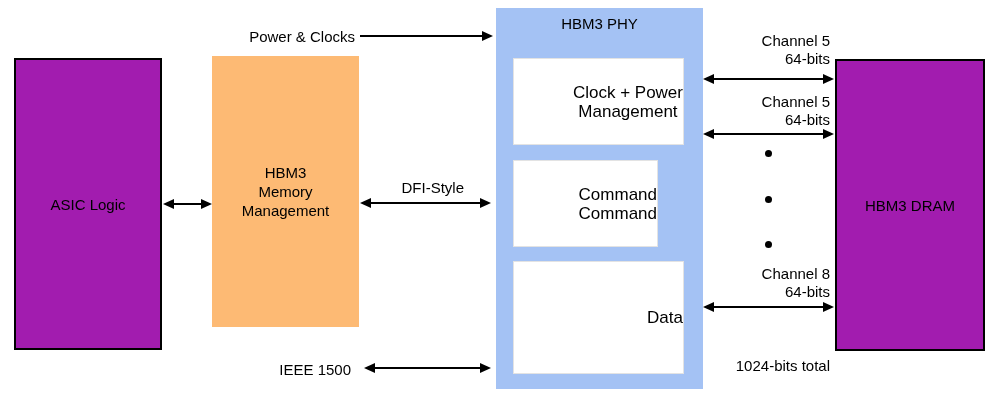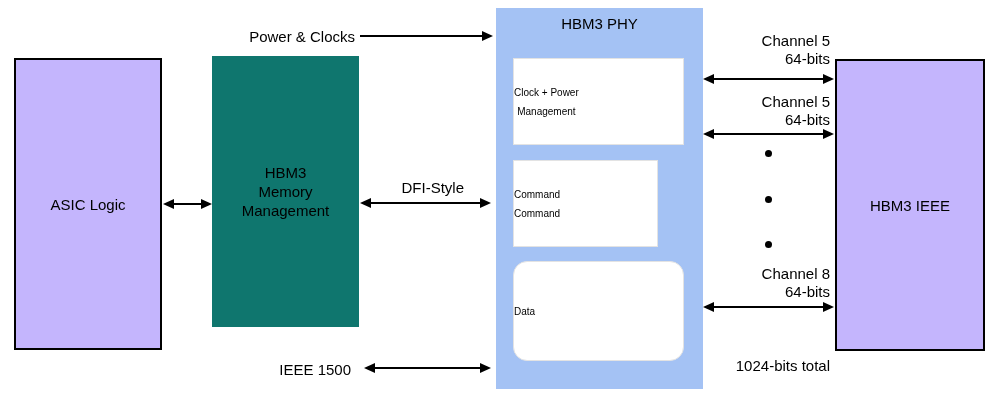--- a/index.html
+++ b/index.html
@@ -11,28 +11,28 @@
     position:relative;
     overflow:hidden;
   }
   .abs { position:absolute; }
   .block {
     position:absolute;
     display:flex; align-items:center; justify-content:center;
     text-align:center; font-size:15px; line-height:19px;
     box-sizing:border-box;
   }
-  .bordered { background:#c4b5fd; border:2px solid #000000; }
+  .bordered { background:#a21caf; border:2px solid #000000; }
   .filled { background:#a4c2f4; }
   .subblock {
     position:absolute;
     background:#ffffff;
     border:1px solid #e3e3e3;
-    display:flex; align-items:center; justify-content:flex-start;
-    text-align:center; font-size:10px; line-height:19px;
+    display:flex; align-items:center; justify-content:flex-end;
+    text-align:center; font-size:17px; line-height:19px;
     box-sizing:border-box;
   }
   .phy-title {
     position:absolute; top:7px; left:0; width:100%;
     text-align:center; font-size:15px;
   }
   .lbl {
     position:absolute; font-size:15px; line-height:18px;
     white-space:nowrap;
   }
@@ -49,21 +49,21 @@
     background:#000000;
   }
 </style>
 </head>
 <body>
 
 <div class="block bordered" style="left:14px; top:58px; width:148px; height:292px;">
   <span>ASIC Logic</span>
 </div>
 
-<div class="block filled" style="left: 212px; top: 56px; width: 147px; height: 271px; background: #0f766e;">
+<div class="block filled" style="left: 212px; top: 56px; width: 147px; height: 271px; background: #fdba74;">
   <span>
     <span>HBM3</span><br>
     <span>Memory</span><br>
     <span>Management</span>
   </span>
 </div>
 
 <div class="abs filled" style="left: 496px; top: 8px; width: 207px; height: 381px; background: rgb(164, 194, 244);">
   <div class="phy-title">HBM3 PHY</div>
 
@@ -74,27 +74,27 @@
     </span>
   </div>
 
   <div class="subblock" style="left:17px; top:152px; width:145px; height:87px;">
     <span>
       <span>Command</span><br>
       <span>Command</span>
     </span>
   </div>
 
-  <div class="subblock" style="left:17px; top:253px; width:171px; height:100px;border-radius:14px;">
+  <div class="subblock" style="left:17px; top:253px; width:171px; height:113px;">
     <span>Data</span>
   </div>
 </div>
 
 <div class="block bordered" style="left:835px; top:59px; width:150px; height:292px;">
-  <span>HBM3 IEEE</span>
+  <span>HBM3 DRAM</span>
 </div>
 
 <div class="lbl center" style="left:235px; top:28px; width:120px;">Power &amp; Clocks</div>
 <div class="arrow" style="left:360px; top:30px; width:133px;">
   <span class="shaft" style="background: rgb(0, 0, 0);"></span>
     <span class="head hr"></span>
 </div>
 
 <div class="arrow" style="left:163px; top:198px; width:49px;">
   <span class="head hl"></span>

